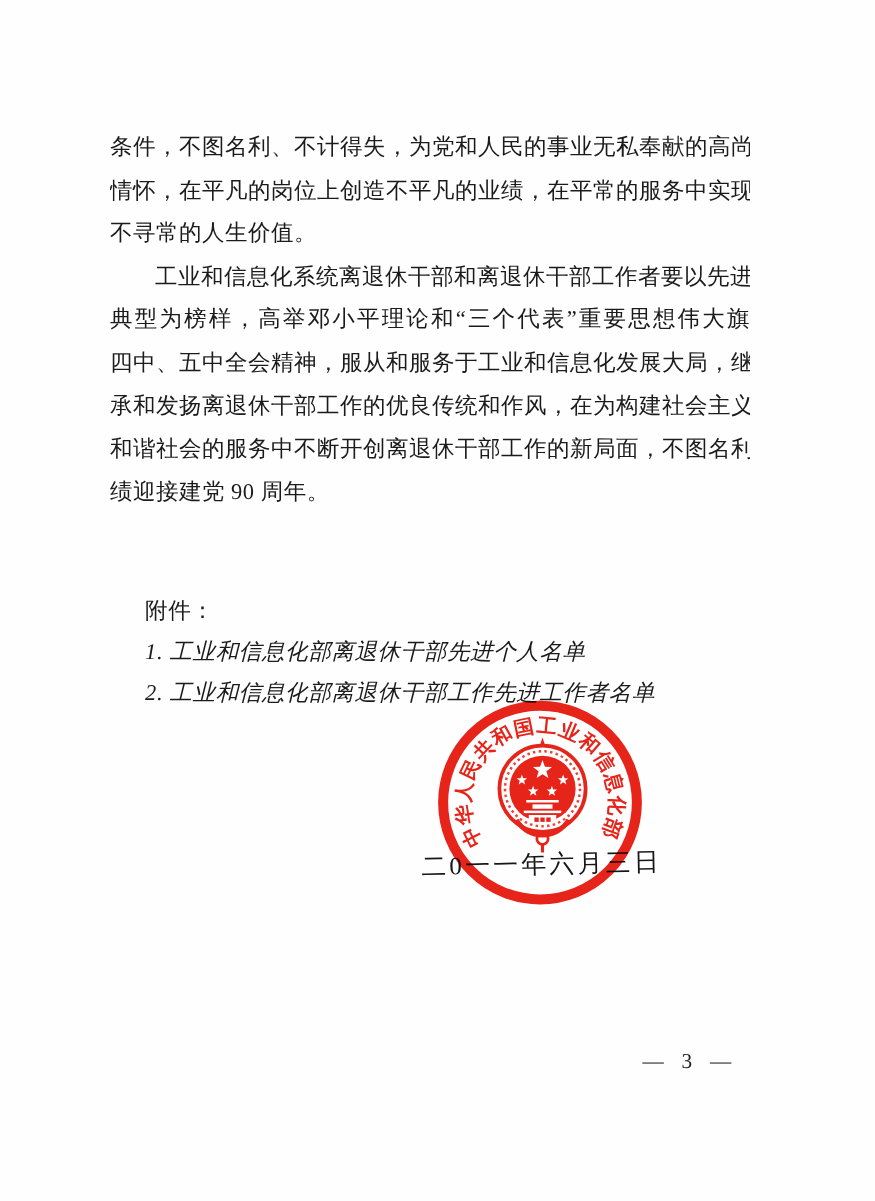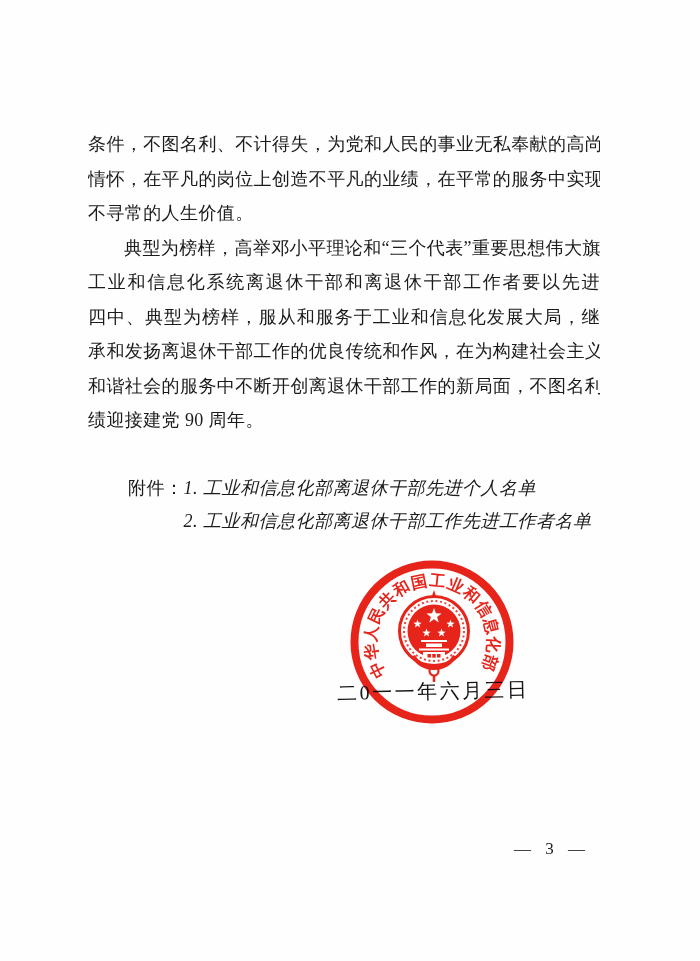--- a/index.html
+++ b/index.html
@@ -16,21 +16,20 @@
     background: #fefefe;
     overflow: hidden;
     color: var(--ink);
   }
 
   
   .body-text {
     position: absolute;
     left: 88px; top: 100px;
     width: 512px;
-    margin-top: 27px;
   }
   .para { width: 100%; }
   .b-line {
     font-size: 18px;
     line-height: 34.5px;
     height: 34.5px;
     width: 100%;
     text-align: justify;
     text-align-last: justify;
     text-justify: inter-character;
@@ -40,25 +39,26 @@
   }
   .para .b-line:last-child {
     text-align: right;
     text-align-last: left;
   }
   .para.indent-first .b-line:first-child { text-indent: 2em; }
 
   
   .attachments {
     position: absolute;
-    left: 128px; top: 472px;
+    left: 116px; top: 472px;
     display: flex;
     font-size: 18px;
     line-height: 33px;
     letter-spacing: 0.5px;
+    flex-direction: column;
   }
   .attach-label { white-space: nowrap; }
   .attach-items { display: flex; flex-direction: column; font-style: italic; }
   .attach-item { white-space: nowrap; }
 
   
   .issue-date {
     position: absolute;
     left: 337px; top: 678px;
     font-size: 20px;
@@ -100,23 +100,23 @@
 
 <div class="page">
 
   <div class="body-text">
     <div class="para">
         <div class="b-line">条件，不图名利、不计得失，为党和人民的事业无私奉献的高尚</div>
         <div class="b-line">情怀，在平凡的岗位上创造不平凡的业绩，在平常的服务中实现</div>
         <div class="b-line">不寻常的人生价值。</div>
       </div>
     <div class="para indent-first">
+        <div class="b-line">工业和信息化系统离退休干部和离退休干部工作者要以先进</div>
         <div class="b-line">典型为榜样，高举邓小平理论和“三个代表”重要思想伟大旗</div>
-        <div class="b-line">工业和信息化系统离退休干部和离退休干部工作者要以先进</div>
-        <div class="b-line">四中、典型为榜样，服从和服务于工业和信息化发展大局，继</div>
+        <div class="b-line">四中、五中全会精神，服从和服务于工业和信息化发展大局，继</div>
         <div class="b-line">承和发扬离退休干部工作的优良传统和作风，在为构建社会主义</div>
         <div class="b-line">和谐社会的服务中不断开创离退休干部工作的新局面，不图名利</div>
         <div class="b-line">绩迎接建党 90 周年。</div>
       </div>
   </div>
 
   <div class="attachments">
     <div class="attach-label">附件：</div>
     <div class="attach-items">
         <div class="attach-item">1. 工业和信息化部离退休干部先进个人名单</div>

